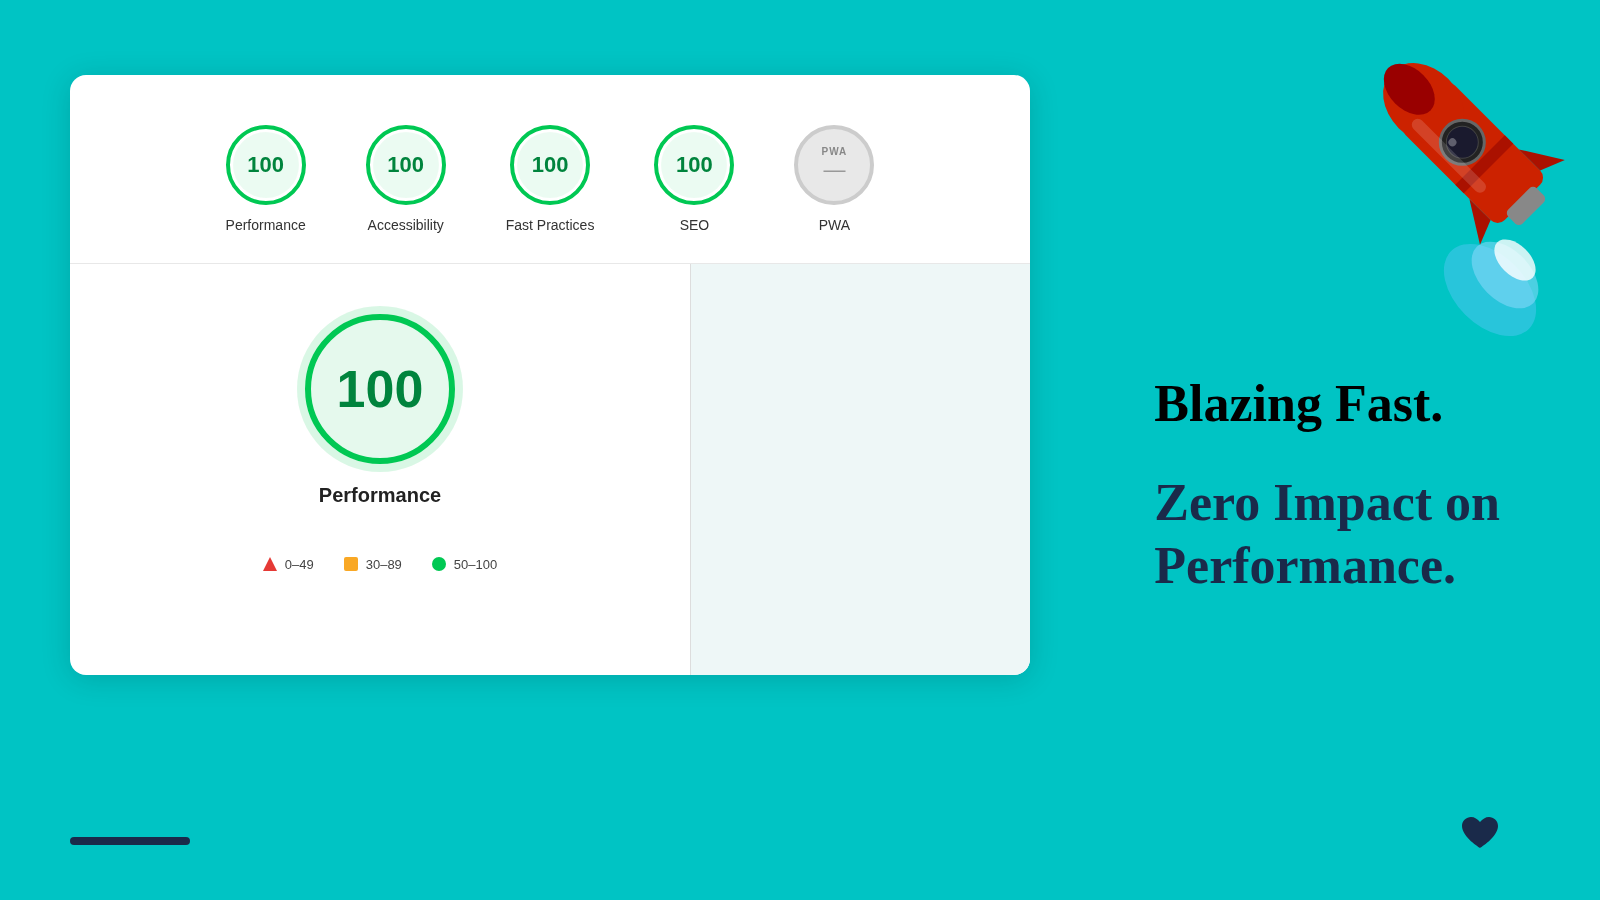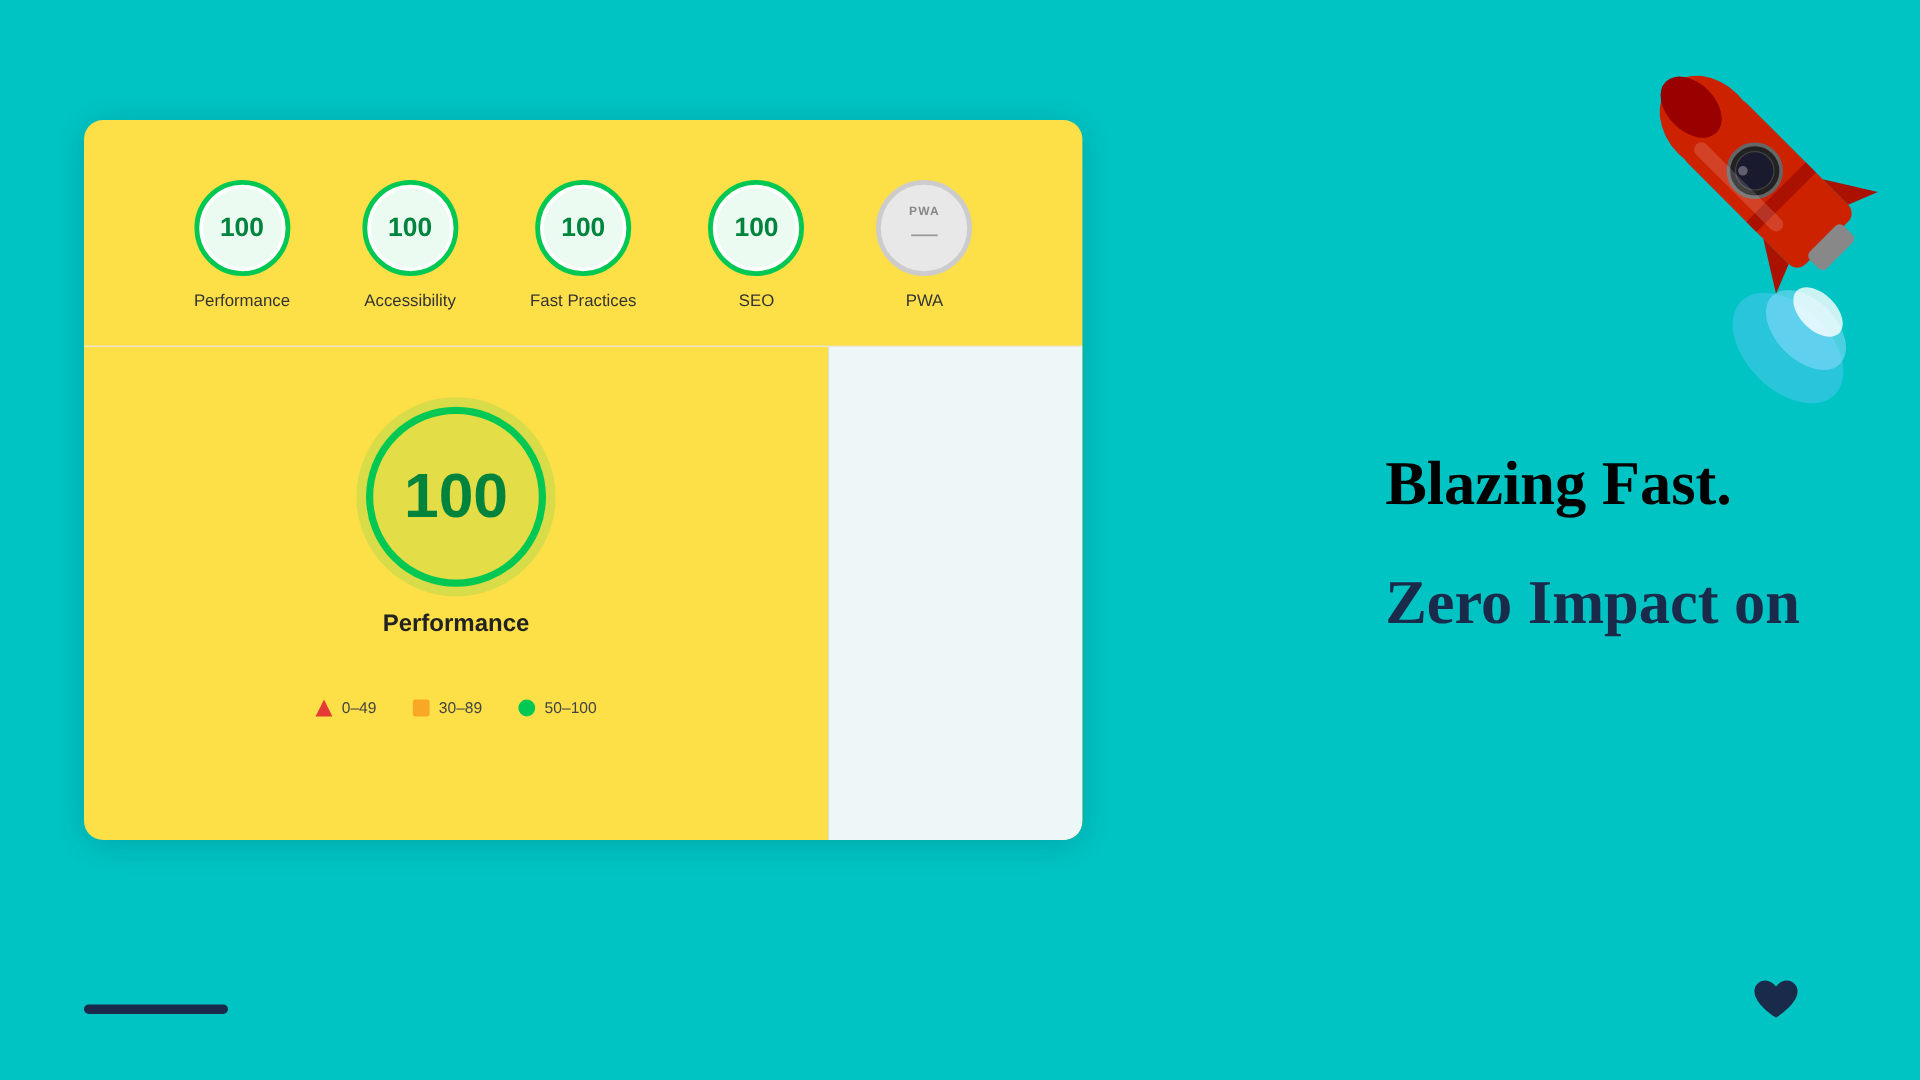--- a/index.html
+++ b/index.html
@@ -11,27 +11,26 @@
       font-family: -apple-system, BlinkMacSystemFont, 'Segoe UI', sans-serif;
       overflow: hidden;
       position: relative;
     }
 
     
     .lighthouse-card {
       position: absolute;
       top: 75px;
       left: 70px;
-      width: 832px;
+      width: 960px;
       height: 600px;
-      background: #fde047;
+      background: #ffffff;
       border-radius: 16px;
       box-shadow: 0 4px 30px rgba(0,0,0,0.15);
       overflow: hidden;
-      margin-top: 25px;
     }
 
     
     .scores-row {
       display: flex;
       justify-content: center;
       align-items: center;
       gap: 60px;
       padding: 50px 40px 30px;
       border-bottom: 1px solid #e8e8e8;
@@ -150,21 +149,21 @@
     
     .legend {
       display: flex;
       gap: 30px;
       margin-top: 30px;
       align-items: center;
     }
 
     .legend-item {
       display: flex;
-      align-items: flex-end;
+      align-items: flex-start;
       gap: 8px;
       font-size: 13px;
       color: #444;
     }
 
     .legend-icon {
       width: 14px;
       height: 14px;
     }
 
@@ -371,20 +370,21 @@
 
       <rect x="105" y="105" width="12" height="100" rx="6" fill="rgba(255,255,255,0.15)"></rect>
     </g>
   </svg>
 </div>
 
 <div style="position:absolute; right: 100px; top: 375px;">
   <div class="blazing-text">Blazing Fast.</div>
   <div style="">
     <div class="zero-impact-text">Zero Impact on</div>
+    <div class="zero-impact-text" style="margin-top:0;">Performance.</div>
   </div>
 </div>
 
 <div class="heart-icon">
   <svg width="40" height="36" viewBox="0 0 40 36" xmlns="http://www.w3.org/2000/svg">
     <path d="M20 33 C20 33 2 22 2 11 C2 5.5 6.5 2 11 2 C14.5 2 17.5 4 20 7 C22.5 4 25.5 2 29 2 C33.5 2 38 5.5 38 11 C38 22 20 33 20 33Z" fill="#1a2a4a"></path>
   </svg>
 </div>
 
 <div class="bottom-bar"></div>

